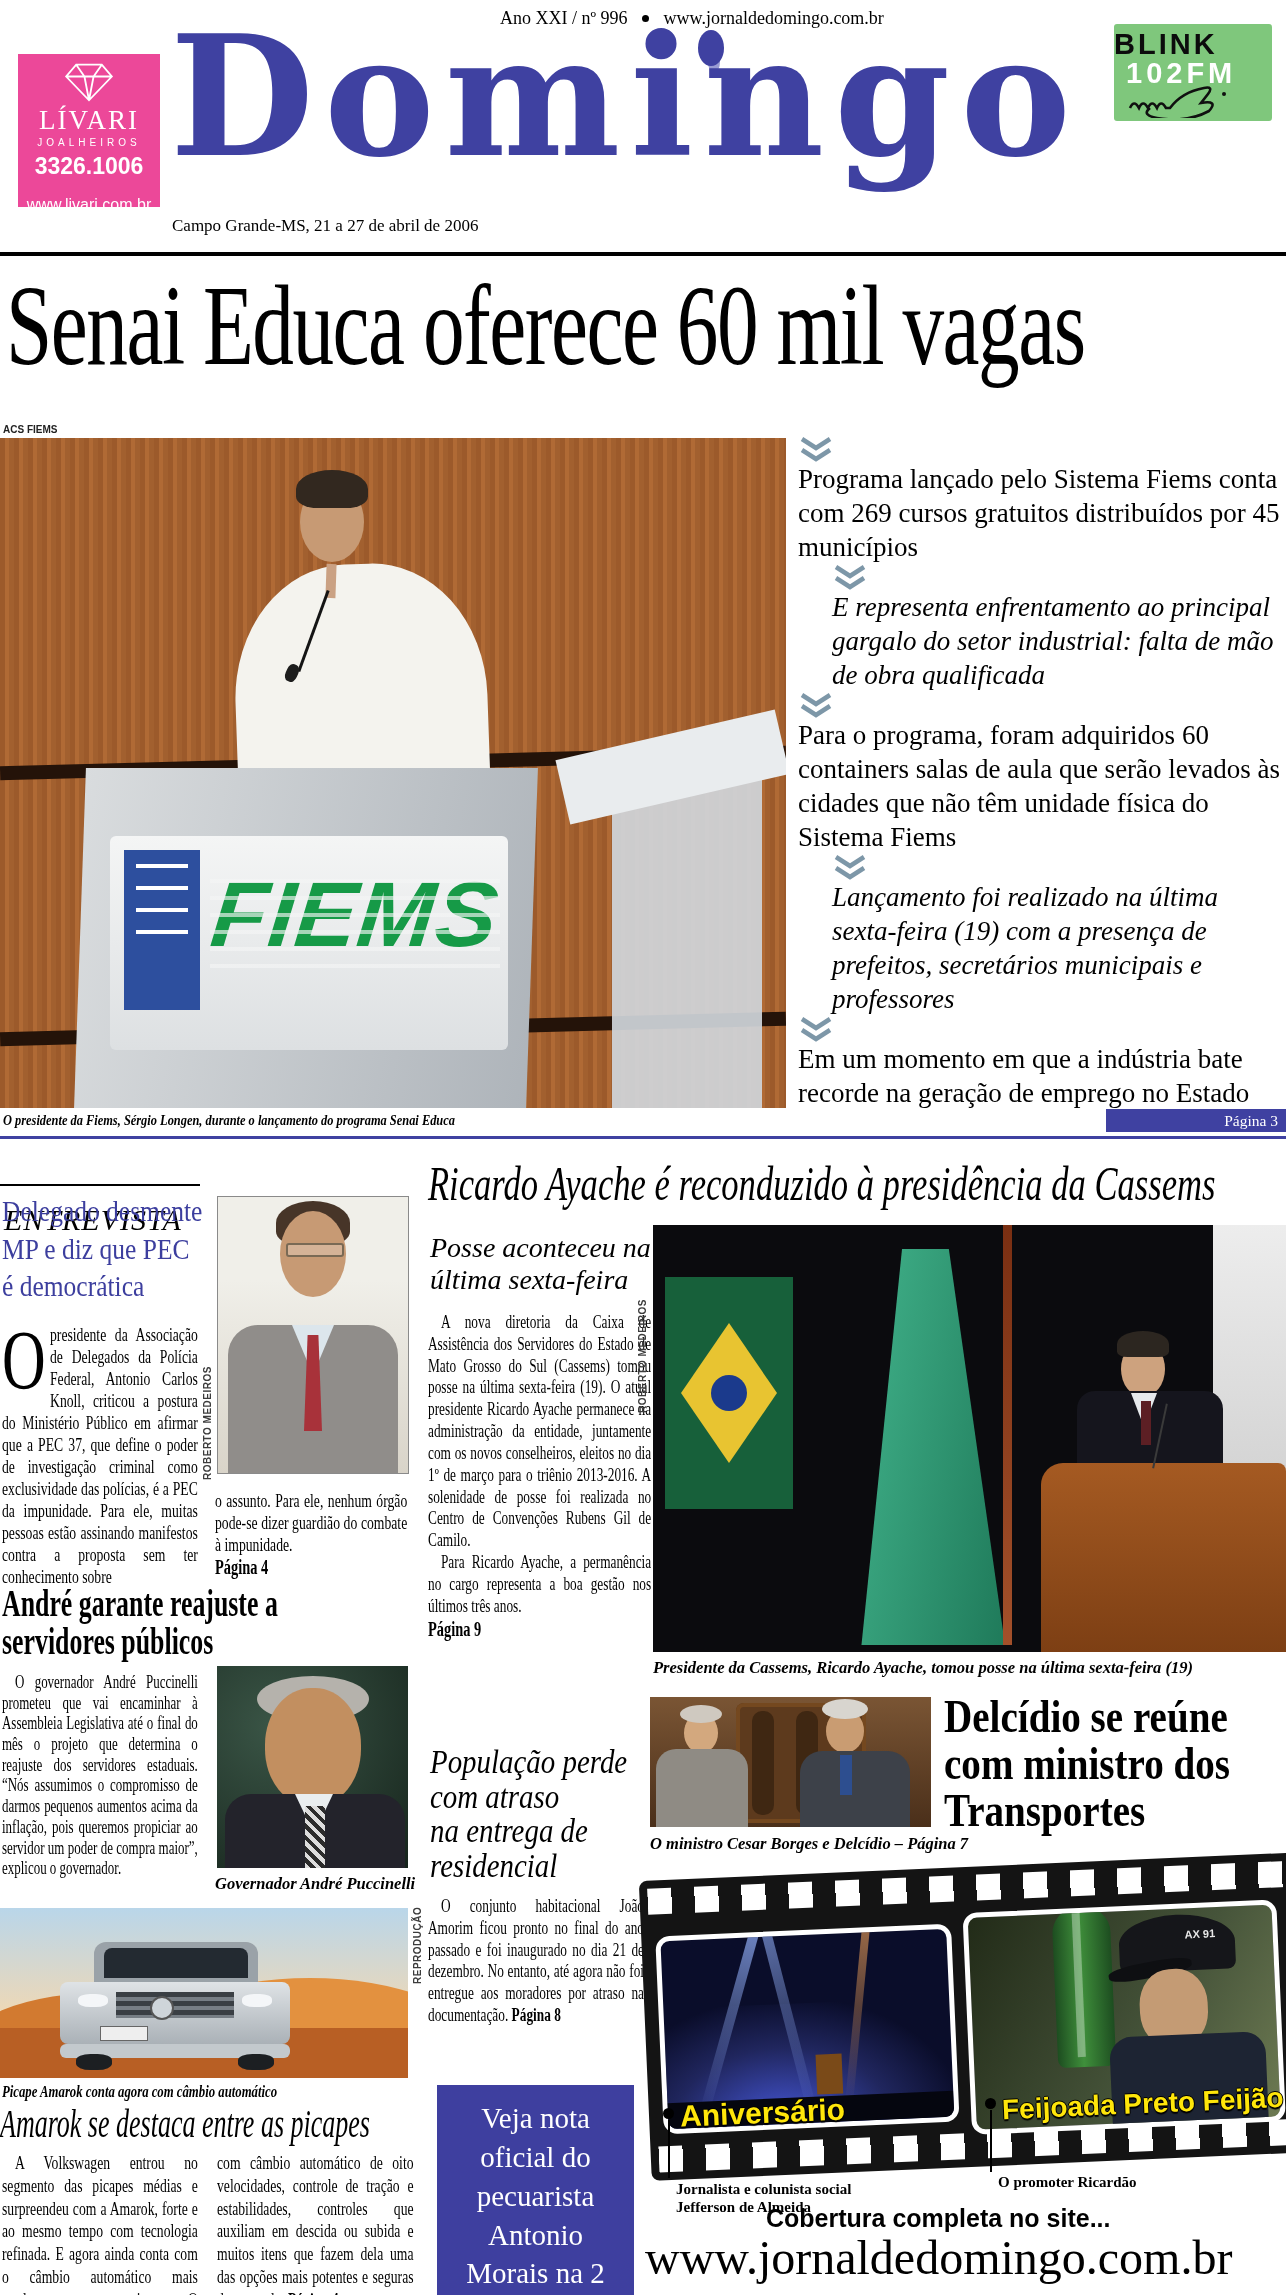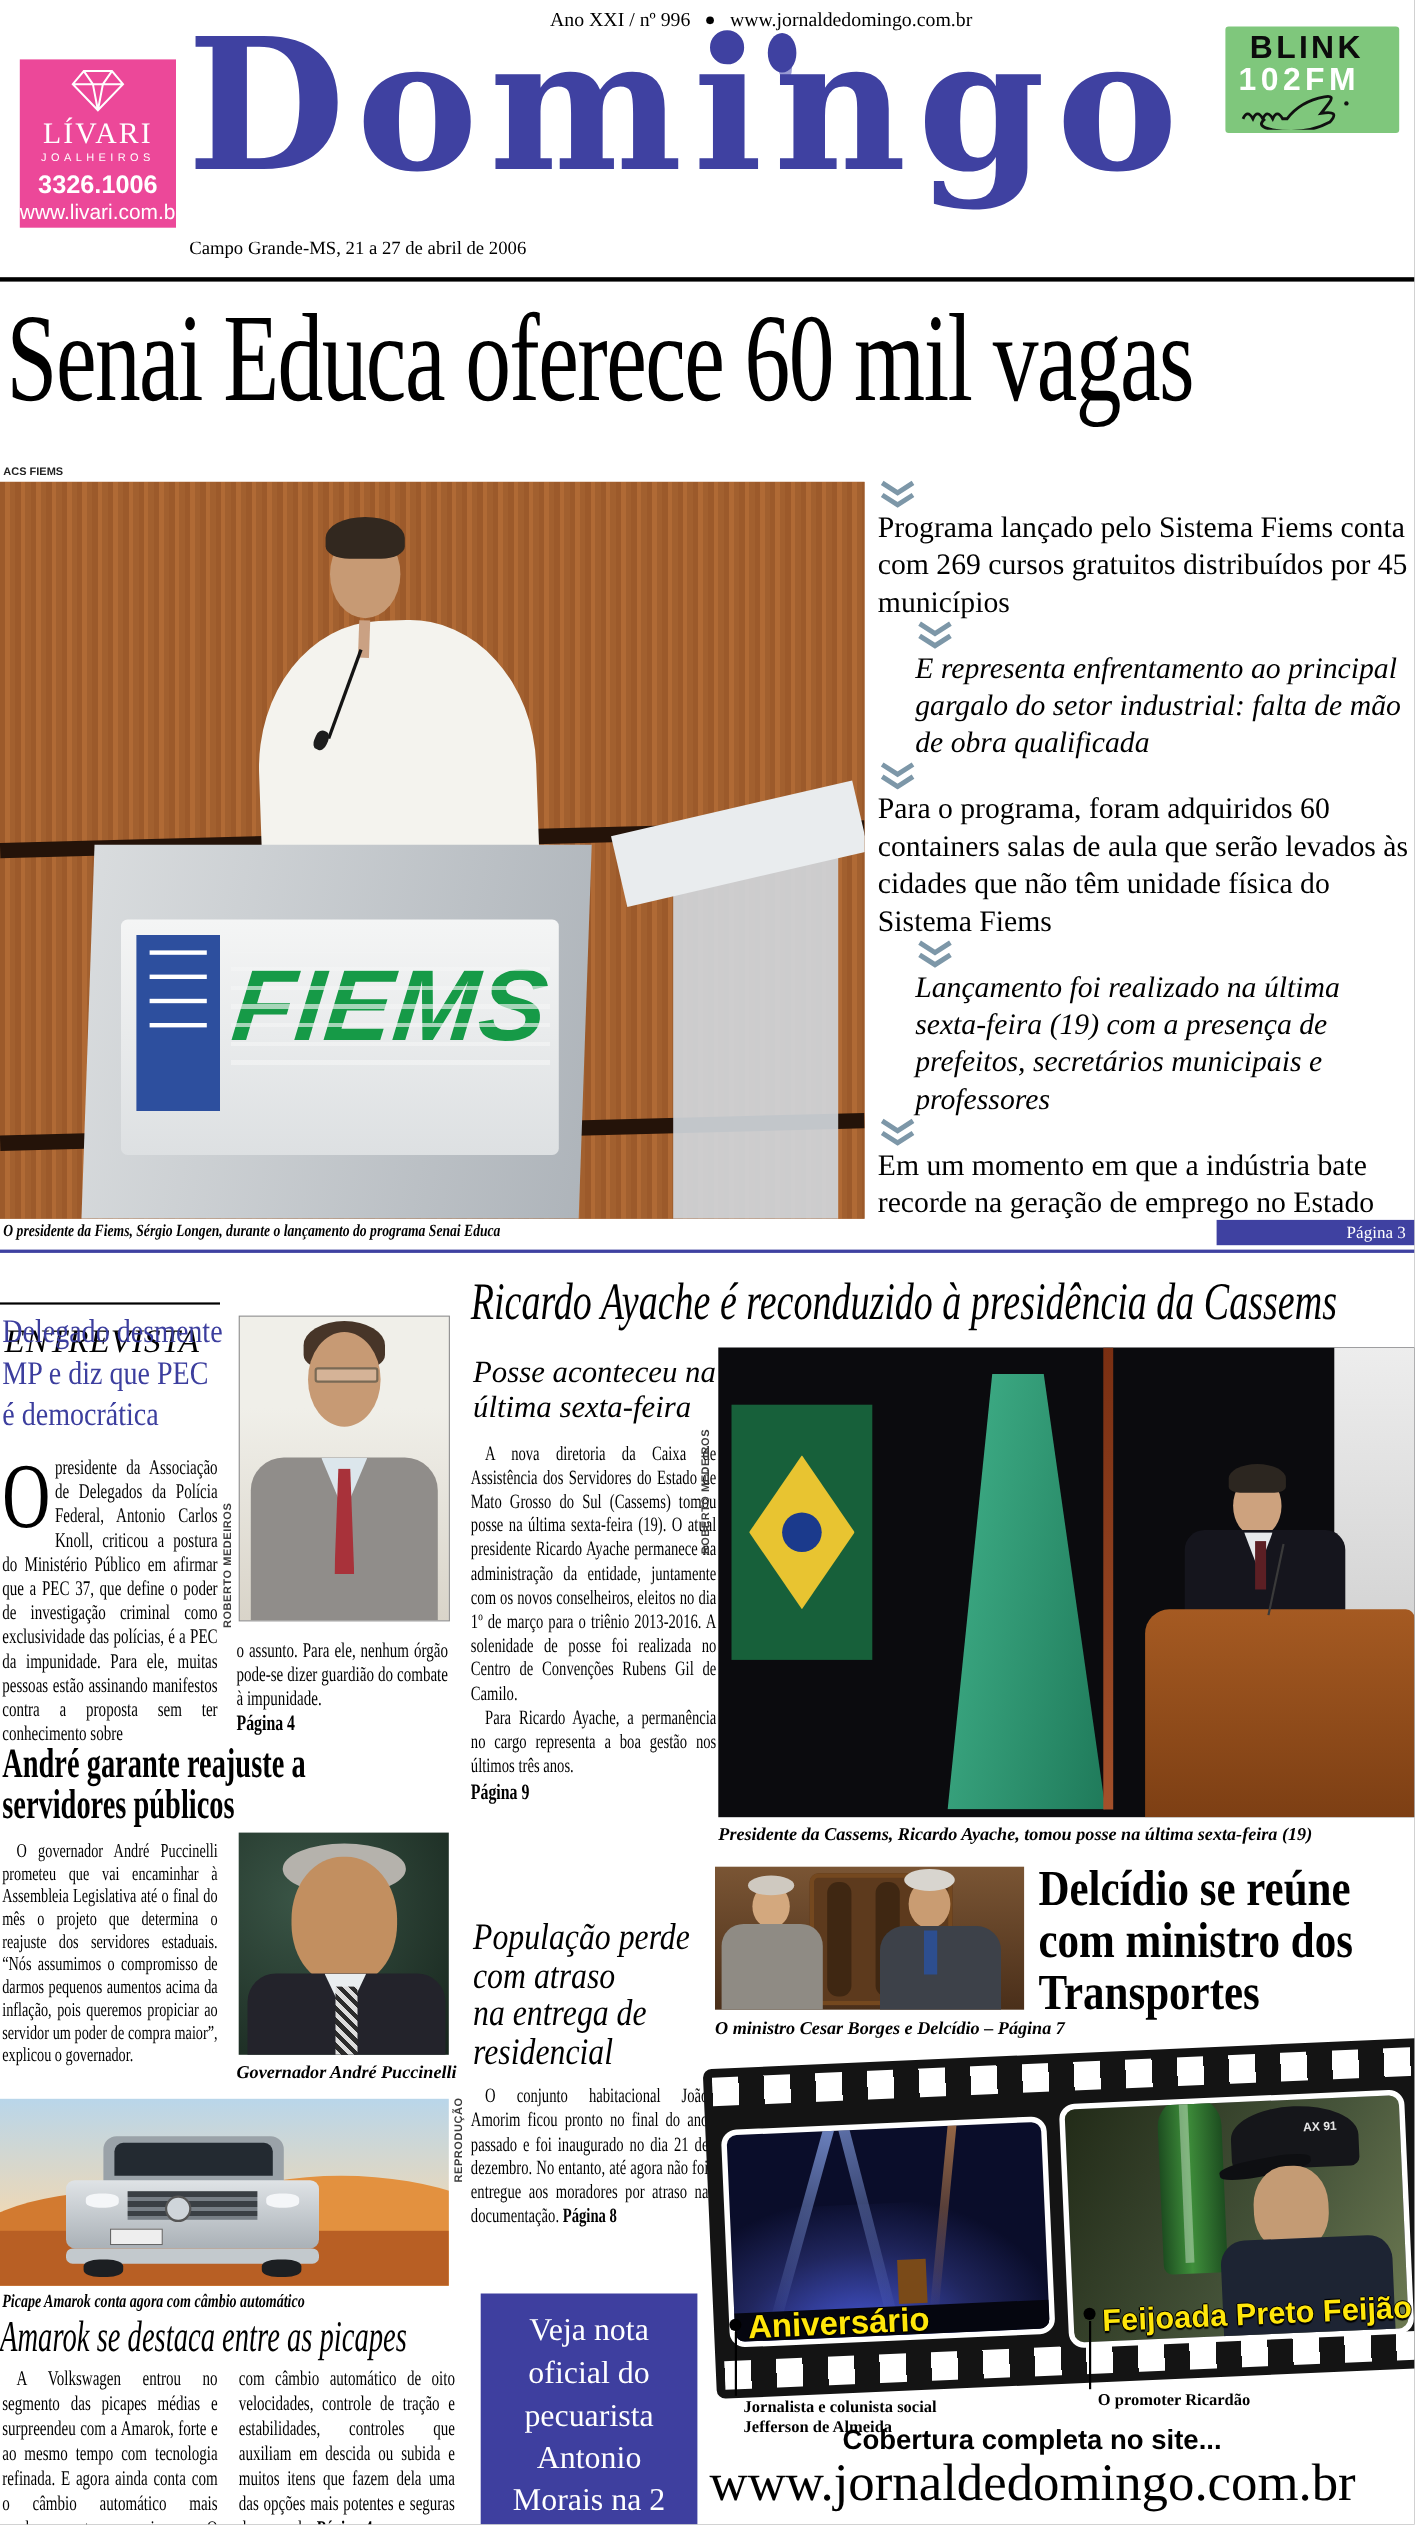--- a/index.html
+++ b/index.html
@@ -49,31 +49,31 @@
     <span>www.jornaldedomingo.com.br</span>
   </div>
 
   <div class="abs" style="left:18px;top:54px;width:142px;height:153px;background:#ec4899;color:#fff;text-align:center">
     <svg style="margin-top:7px" width="56" height="42" viewBox="0 0 60 46">
       <path d="M16 4 h28 l11 13 -25 26 -25 -26 z M16 4 l9 13 M44 4 l-9 13 M5 17 h50 M25 17 l5 26 M35 17 l-5 26" stroke="#fff" fill="none" stroke-width="2"></path>
     </svg>
     <div style="font-size:27px;letter-spacing:2px;line-height:1">LÍVARI</div>
     <div class="sans" style="font-size:10px;letter-spacing:4px;margin-top:3px">JOALHEIROS</div>
     <div class="sans b" style="font-size:23px;margin-top:5px">3326.1006</div>
-    <div class="sans" style="font-size:19px;margin-top:2px">www.livari.com.br</div>
+    <div class="sans" style="font-size:16px;margin-top:16px">www.livari.com.br</div>
   </div>
 
   <div class="abs" style="left:170px;top:0;width:960px;height:250px">
     <div class="abs" style="left:528px;top:30px;width:26px;height:36px;border-radius:50%;background:#3f41a1;box-shadow:3px 14px 0 -7px #9a9cd4"></div>
     <div class="abs b" style="left:0;top:14px;font-family:'DejaVu Serif',serif;font-size:166px;line-height:1;color:#3f41a1;letter-spacing:10px">Domingo</div>
   </div>
   <div class="abs" style="left:172px;top:216px;font-size:17px">Campo Grande-MS, 21 a 27 de abril de 2006</div>
 
   <div class="abs" style="left:1114px;top:24px;width:158px;height:97px;background:#7fc77c;border-radius:3px">
-    <div class="sans" style="font-weight:900;font-size:29px;line-height:1;letter-spacing:3px;text-align:center;padding:6px 10px 0 0;color:#0c0c0c">BLINK</div>
+    <div class="sans" style="font-weight:900;font-size:29px;line-height:1;letter-spacing:3px;text-align:left;padding:6px 10px 0 0;color:#0c0c0c">BLINK</div>
     <div class="sans" style="font-weight:900;font-size:29px;line-height:1;letter-spacing:4px;color:#fff;padding-left:12px">102FM</div>
     <svg class="abs" style="left:10px;top:58px" width="140" height="36" viewBox="0 0 140 36">
       <path d="M6 26 q4 -9 9 0 q4 -9 9 0 q4 -9 9 0 q4 -9 9 0 L46 26 q12 -16 34 -20 q10 -2 4 6 l-7 9 q18 -3 8 8 q-22 12 -52 7 q-16 -3 -7 -10" fill="none" stroke="#101010" stroke-width="2.6"></path>
       <circle cx="100" cy="12" r="2" fill="#101010"></circle>
     </svg>
   </div>
 
   <div class="rule" style="left:0;top:252px;width:1286px;height:4px"></div>
 
   <div class="abs" style="left:6px;top:266px">

